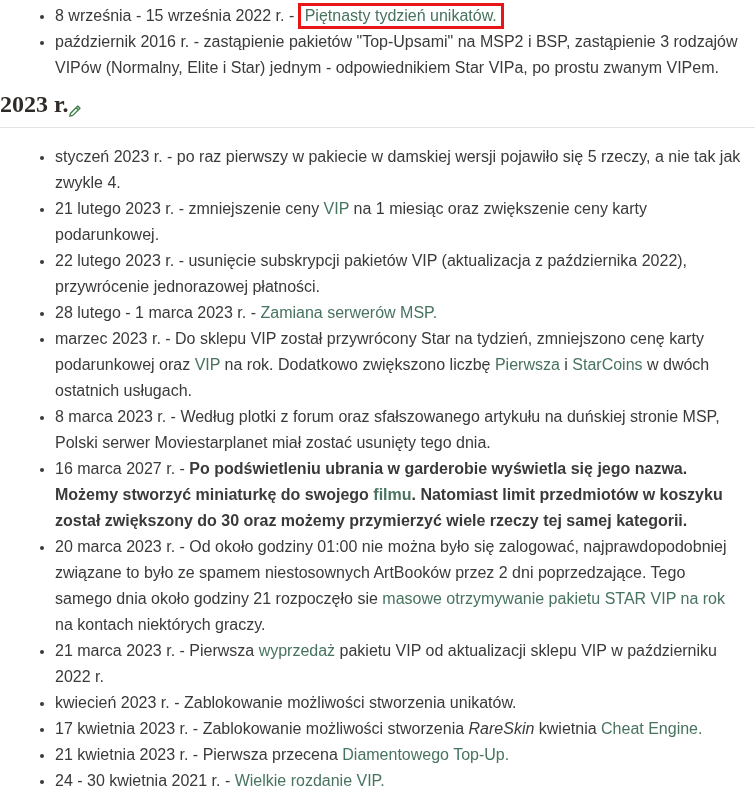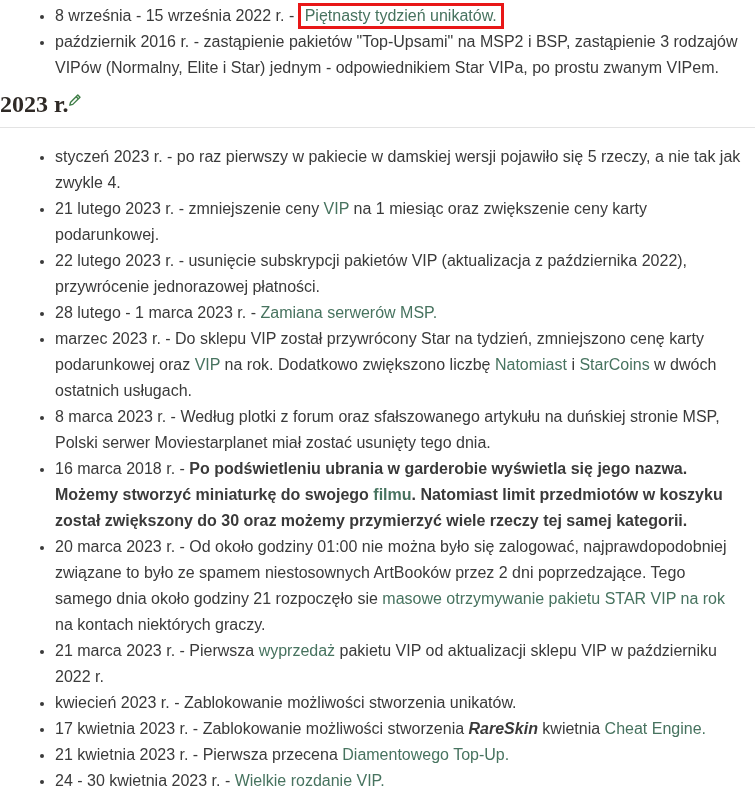--- a/index.html
+++ b/index.html
@@ -20,36 +20,36 @@
   }
   ul.wiki-list li { margin: 0; padding: 0; }
   ul.wiki-list li::marker { color: var(--text, #3a3a3a); font-size: 13px; }
   a.wiki-link {
     color: var(--link, #47735f);
     text-decoration: none;
     cursor: pointer;
     text-align: center;
   }
   .bold { font-weight: bold; }
-  .italic { font-style: italic; font-weight: bold; }
+  .italic { font-style: italic; }
   .redbox {
     border: 3px solid var(--highlight, #e81717);
     padding: 1px 4px 2px 4px;
     margin: -1px -1px;
   }
   h2.section-heading {
     font-family: "Liberation Serif", "DejaVu Serif", serif;
     font-size: 24px;
     line-height: 28px;
     font-weight: bold;
     color: var(--heading, #2f2a26);
     margin: 9px 0 0 0;
     padding: 0;
     display: flex;
-    align-items: flex-start;
+    align-items: flex-end;
   }
   .edit-icon { display: inline-flex; margin-top: 3px; cursor: pointer; }
   hr.section-divider {
     border: none;
     border-top: 1px solid var(--divider, #e3e3e3);
     margin: 9px 0 0 0;
   }
   ul.main-list { margin-top: 16px; }
 </style>
 </head>
@@ -74,25 +74,25 @@
     </span>
   </h2>
 
   <hr class="section-divider">
 
   <ul class="wiki-list main-list">
       <li><span>styczeń 2023 r. - po raz pierwszy w pakiecie w damskiej wersji pojawiło się 5 rzeczy, a nie tak jak zwykle 4.</span></li>
       <li><span>21 lutego 2023 r. - zmniejszenie ceny </span><a href="#" class="wiki-link">VIP</a><span> na 1 miesiąc oraz zwiększenie ceny karty podarunkowej.</span></li>
       <li><span>22 lutego 2023 r. - usunięcie subskrypcji pakietów VIP (aktualizacja z października 2022), przywrócenie jednorazowej płatności.</span></li>
       <li><span>28 lutego - 1 marca 2023 r. - </span><a href="#" class="wiki-link">Zamiana serwerów MSP.</a></li>
-      <li><span>marzec 2023 r. - Do sklepu VIP został przywrócony Star na tydzień, zmniejszono cenę karty podarunkowej oraz </span><a href="#" class="wiki-link">VIP</a><span> na rok. Dodatkowo zwiększono liczbę </span><a href="#" class="wiki-link">Natomiast</a><span> i </span><a href="#" class="wiki-link">StarCoins</a><span> w dwóch ostatnich usługach.</span></li>
+      <li><span>marzec 2023 r. - Do sklepu VIP został przywrócony Star na tydzień, zmniejszono cenę karty podarunkowej oraz </span><a href="#" class="wiki-link">VIP</a><span> na rok. Dodatkowo zwiększono liczbę </span><a href="#" class="wiki-link">Pierwsza</a><span> i </span><a href="#" class="wiki-link">StarCoins</a><span> w dwóch ostatnich usługach.</span></li>
       <li><span>8 marca 2023 r. - Według plotki z forum oraz sfałszowanego artykułu na duńskiej stronie MSP, Polski serwer Moviestarplanet miał zostać usunięty tego dnia.</span></li>
-      <li><span>16 marca 2018 r. - </span><span class="bold">Po podświetleniu ubrania w garderobie wyświetla się jego nazwa. Możemy stworzyć miniaturkę do swojego </span><a href="#" class="wiki-link bold">filmu</a><span class="bold">. Natomiast limit przedmiotów w koszyku został zwiększony do 30 oraz możemy przymierzyć wiele rzeczy tej samej kategorii.</span></li>
+      <li><span>16 marca 2027 r. - </span><span class="bold">Po podświetleniu ubrania w garderobie wyświetla się jego nazwa. Możemy stworzyć miniaturkę do swojego </span><a href="#" class="wiki-link bold">filmu</a><span class="bold">. Natomiast limit przedmiotów w koszyku został zwiększony do 30 oraz możemy przymierzyć wiele rzeczy tej samej kategorii.</span></li>
       <li><span>20 marca 2023 r. - Od około godziny 01:00 nie można było się zalogować, najprawdopodobniej związane to było ze spamem niestosownych ArtBooków przez 2 dni poprzedzające. Tego samego dnia około godziny 21 rozpoczęło sie </span><a href="#" class="wiki-link">masowe otrzymywanie pakietu STAR VIP na rok</a><span> na kontach niektórych graczy.</span></li>
       <li><span>21 marca 2023 r. - Pierwsza </span><a href="#" class="wiki-link">wyprzedaż</a><span> pakietu VIP od aktualizacji sklepu VIP w październiku 2022 r.</span></li>
       <li><span>kwiecień 2023 r. - Zablokowanie możliwości stworzenia unikatów.</span></li>
       <li><span>17 kwietnia 2023 r. - Zablokowanie możliwości stworzenia </span><span class="italic">RareSkin</span><span> kwietnia </span><a href="#" class="wiki-link">Cheat Engine.</a></li>
       <li><span>21 kwietnia 2023 r. - Pierwsza przecena </span><a href="#" class="wiki-link">Diamentowego Top-Up.</a></li>
-      <li><span>24 - 30 kwietnia 2023 r. - </span><a href="#" class="wiki-link">Wielkie rozdanie VIP.</a></li>
+      <li><span>24 - 30 kwietnia 2021 r. - </span><a href="#" class="wiki-link">Wielkie rozdanie VIP.</a></li>
       <li><span>12 - 14 maja 2023 r. - Weekend podwójnego Fame.</span></li>
     </ul>
 
 </div>
 
 </body></html>

